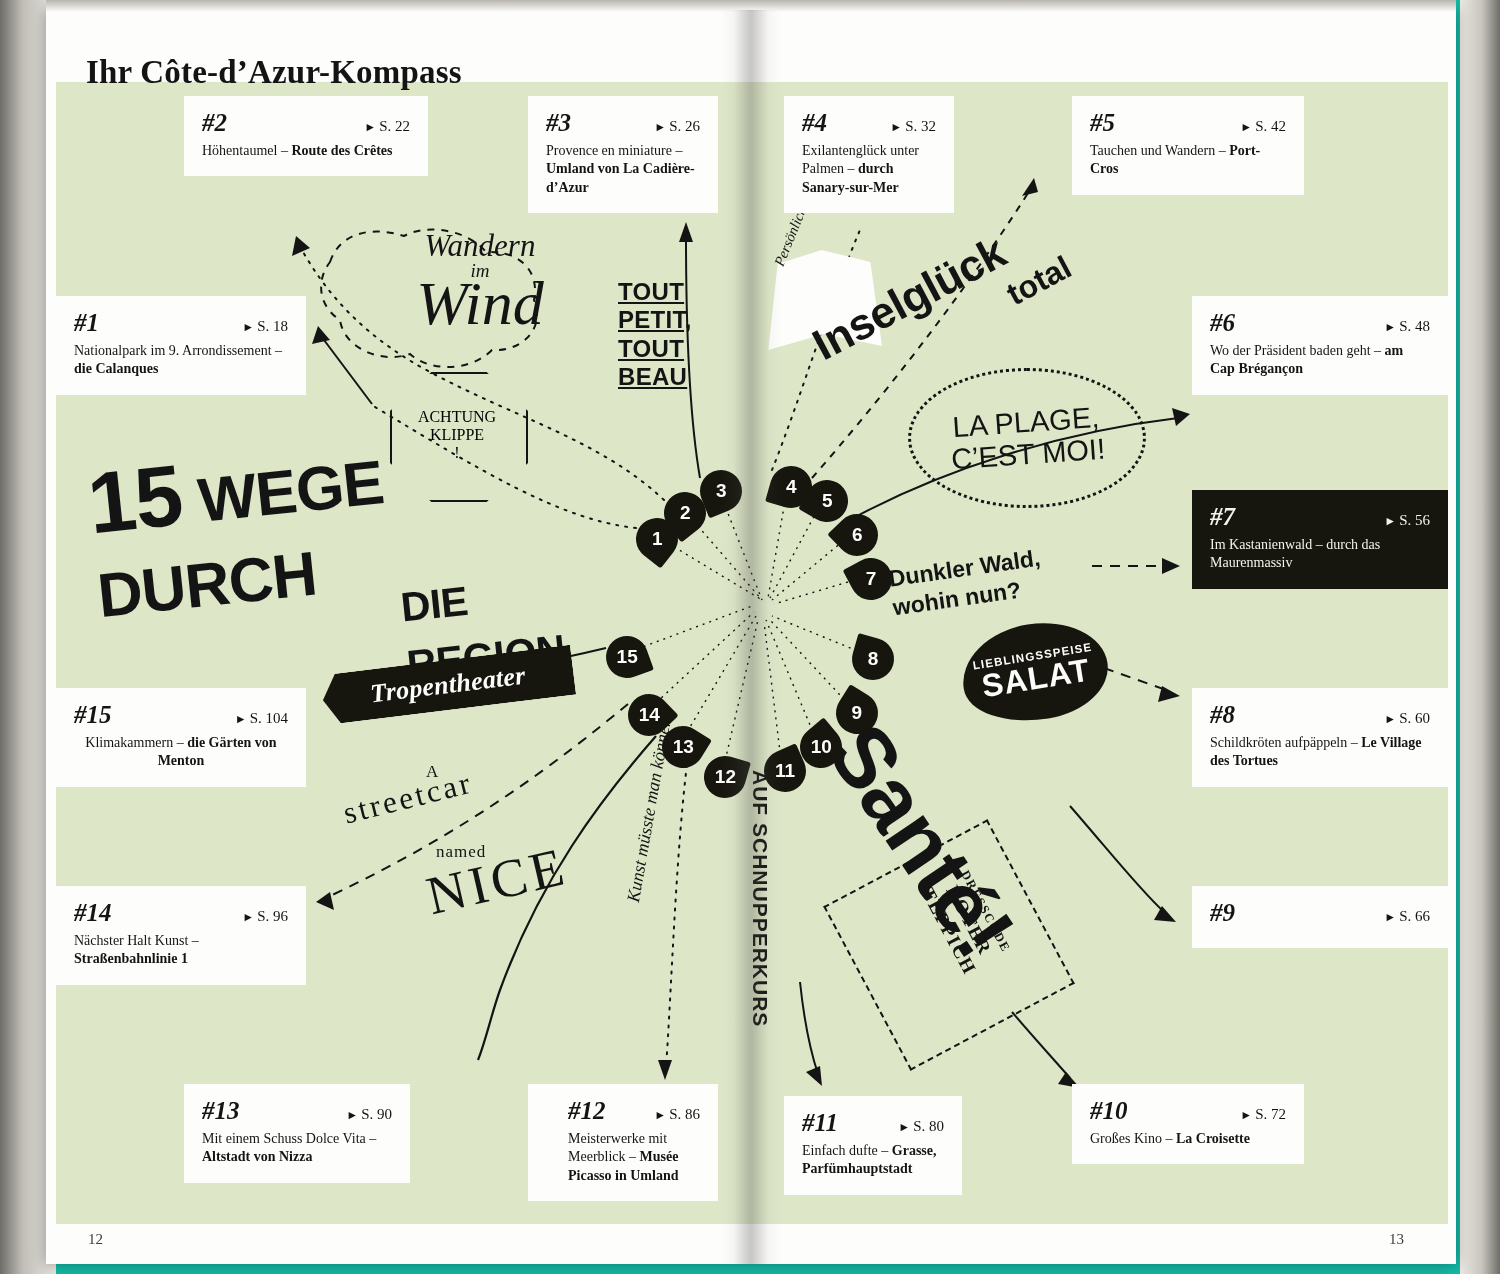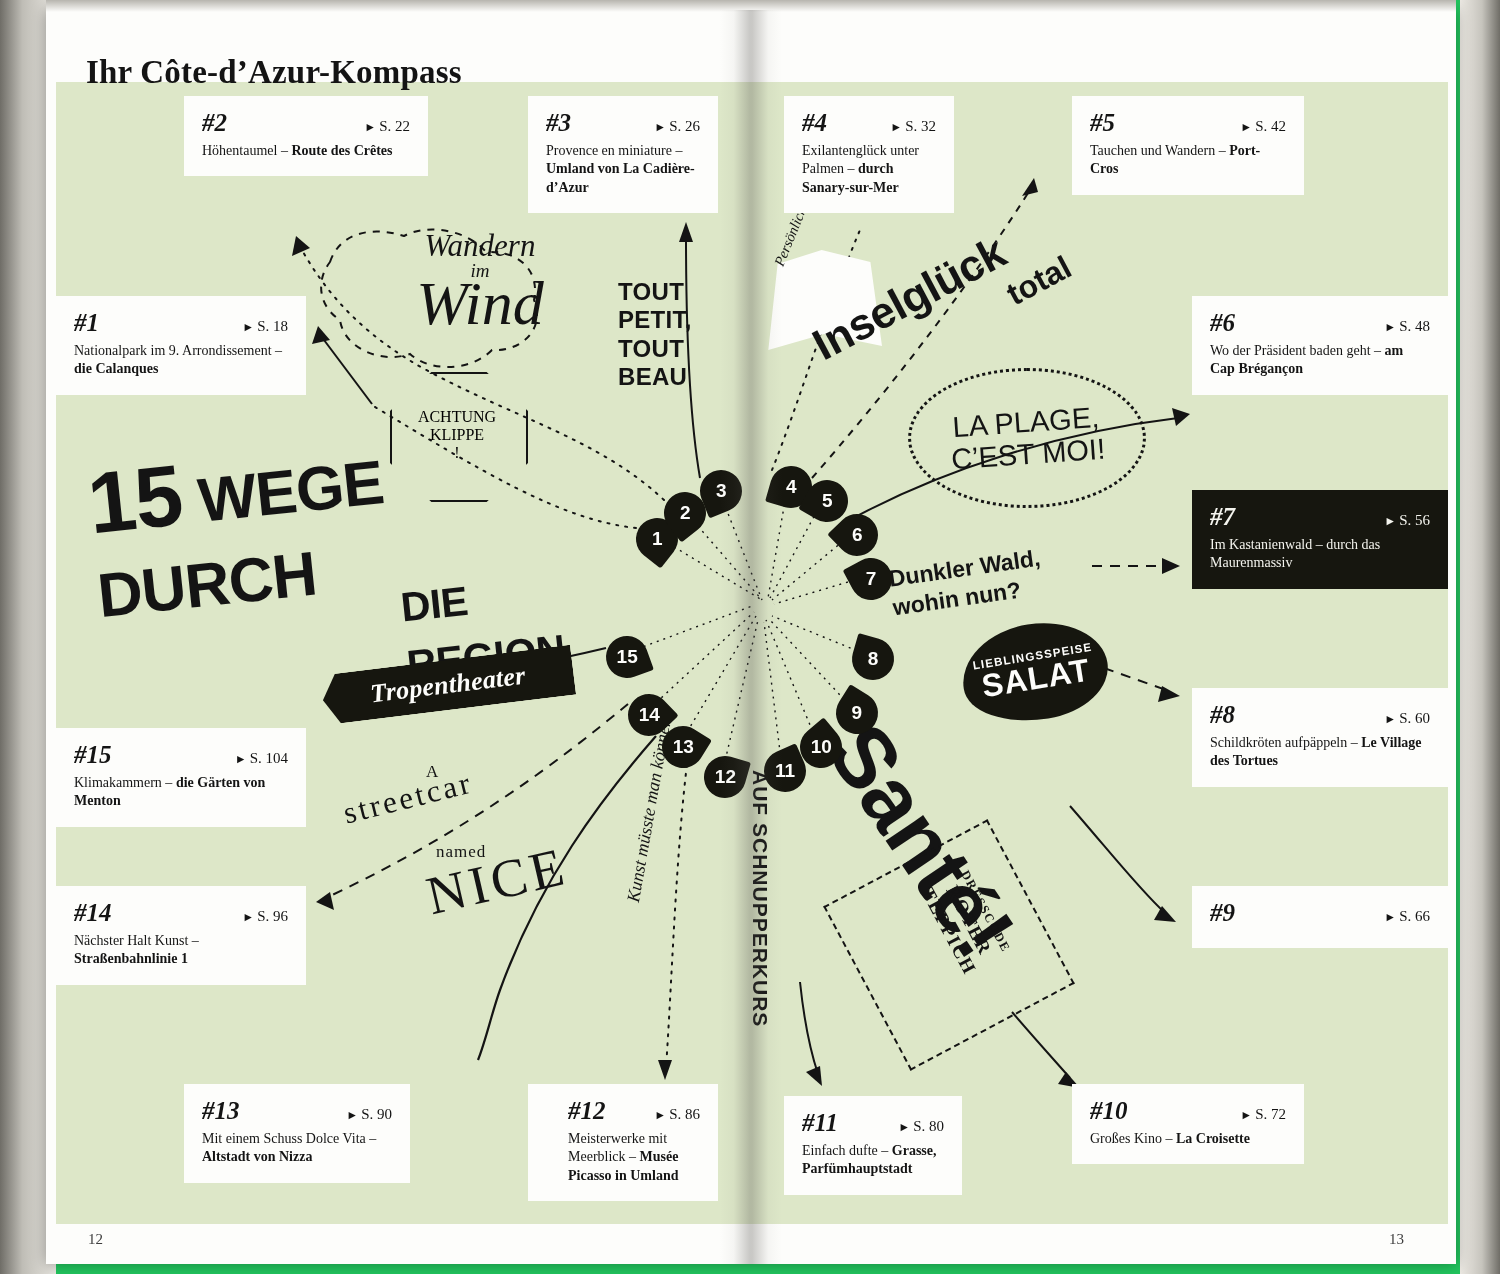--- a/index.html
+++ b/index.html
@@ -5,21 +5,21 @@
   html,body{margin:0;padding:0;}
   body{
     width:1500px;height:1274px;
     background:#9a9890;
     font-family:"Liberation Serif", serif;
     overflow:hidden;
   }
   
   #book{
     position:absolute; left:0; top:0; width:1500px; height:1274px;
-    background:#22c55e;
+    background:#14b8a6;
   }
   .page-shadow-left{
     position:absolute; left:0; top:0; width:56px; height:1274px;
     background:linear-gradient(to right,#6f6d67 0%,#bfbdb6 40%,#e9e7e1 100%);
   }
   .page-shadow-right{
     position:absolute; right:0; top:0; width:40px; height:1274px;
     background:linear-gradient(to left,#6f6d67 0%,#c6c4bd 45%,#ece9e3 100%);
   }
   .paper{
@@ -78,21 +78,21 @@
   }
   .card .pg .tri{font-size:12px; margin-right:3px;}
   .card .desc{font-size:14px; line-height:1.32; color:#141414;}
   .card .desc b{font-weight:bold;}
   .card.dark .num,.card.dark .pg,.card.dark .desc{color:#f4f4ee;}
 
   
   #card2 {left:184px; top:96px;  width:244px;}
   #card3 {left:528px; top:96px;  width:190px; }
   #card1 {left:56px;  top:296px; width:250px;}
-  #card15{left:56px;  top:728px; width:250px;}
+  #card15{left:56px;  top:688px; width:250px;text-align:center;}
   #card14{left:56px;  top:886px; width:250px;}
   #card13{left:184px; top:1084px;width:226px;}
   #card12{left:528px; top:1084px;width:190px;padding-left:40px;}
   
   #card4 {left:784px; top:96px;  width:170px;}
   #card5 {left:1072px;top:96px;  width:232px;}
   #card6 {left:1192px;top:296px; width:256px;}
   #card7 {left:1192px;top:490px; width:256px;}
   #card8 {left:1192px;top:688px; width:256px;}
   #card9 {left:1192px;top:886px; width:256px;}
@@ -130,21 +130,21 @@
     font-family:"Liberation Sans", sans-serif; font-size:18px; font-weight:bold;
     letter-spacing:1px; color:#141414; text-align:center; line-height:1.25;
   }
   #klippe-inner{position:absolute; left:390px; top:372px; width:134px; height:126px;
     display:flex;flex-direction:column;align-items:center;justify-content:center;}
 
   
   #toutpetit{
     position:absolute; left:618px; top:278px; width:130px;
     font-family:"Liberation Sans", sans-serif; font-weight:bold;
-    font-size:24px; line-height:1.18; color:#141414; letter-spacing:.3px;
+    font-size:24px; line-height:1.18; color:#141414; letter-spacing:.3px;text-decoration:underline;
   }
   
   #tropen{
     position:absolute; left:322px; top:660px; width:252px; height:50px;
     background:#16160f; color:#fdfdfb;
     transform:rotate(-7deg);
     display:flex;align-items:center;justify-content:center;
     clip-path:polygon(6% 0,100% 0,100% 100%,6% 100%,0 50%);
   }
   #tropen span{font-size:26px; font-style:italic; font-weight:bold; letter-spacing:.3px;}

